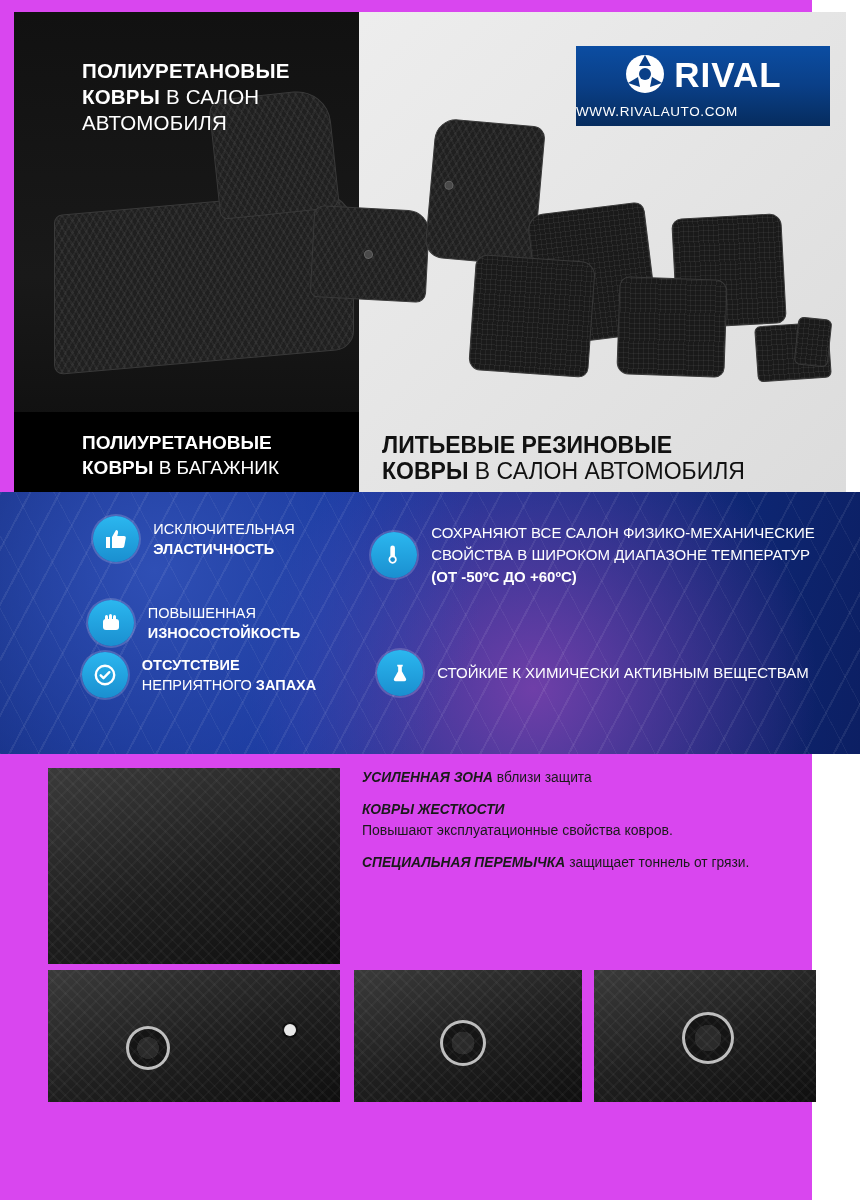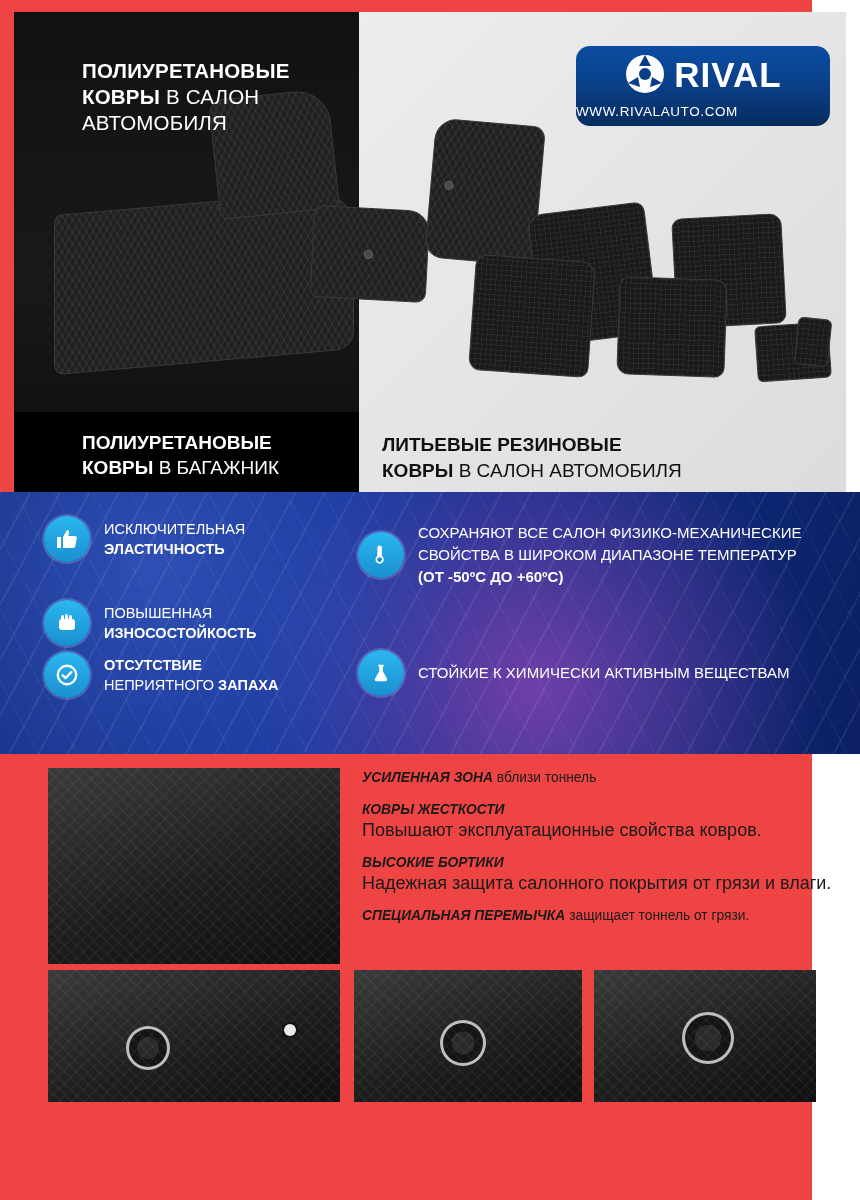--- a/index.html
+++ b/index.html
@@ -5,21 +5,21 @@
   * { box-sizing: border-box; margin: 0; padding: 0; }
   html, body {
     width: 860px; height: 1200px;
     background: #ffffff;
     font-family: "Liberation Sans", sans-serif;
     overflow: hidden;
   }
   .page {
     position: relative;
     width: 812px; height: 1200px;
-    background: #ef4444;
+    background: #d946ef;
   }
 
   
   .hero {
     position: absolute;
     left: 14px; top: 12px;
     width: 832px; height: 480px;
     background: linear-gradient(135deg,#f3f3f3 0%, #e9e9e9 45%, #dcdcdc 100%);
     overflow: hidden;
   }
@@ -40,21 +40,21 @@
   }
   .hero-title .b { font-weight: bold; }
   .hero-title .n { font-weight: normal; }
 
   
   .logo-box {
     position: absolute;
     right: 16px; top: 34px;
     width: 254px; height: 80px;
     background: linear-gradient(180deg,#0b4da2 0%,#0a3f87 50%,#062c5e 100%);
-    border-radius: 14px;
+    border-radius: 0;
     color: #fff;
   }
   .logo-row { position: absolute; left: 0; top: 4px; width: 100%; height: 48px; display: flex; align-items: center; justify-content: center; }
   .logo-mark { width: 42px; height: 42px; margin-right: 8px; position: relative; }
   .logo-word {
     font-size: 35px; font-weight: bold; letter-spacing: 1px; line-height: 1;
   }
   .logo-url {
     position: absolute; left: 0; bottom: 7px; width: 100%;
     text-align: left; font-size: 13.5px; letter-spacing: .6px;
@@ -88,21 +88,21 @@
     width: 275px;
     color: #fff;
     font-size: 19px;
     line-height: 25px;
   }
   .cap-right-text {
     position: absolute;
     left: 368px; top: 420px;
     width: 430px;
     color: #111;
-    font-size: 19px;
+    font-size: 23px;
     line-height: 26px;
   }
   .cap-left-text .b, .cap-right-text .b { font-weight: bold; }
   .cap-left-text .n, .cap-right-text .n { font-weight: normal; }
 
   
   .band {
     position: absolute;
     left: 0; top: 492px;
     width: 860px; height: 262px;
@@ -113,21 +113,21 @@
     overflow: hidden;
   }
   .band:after {
     content:"";
     position:absolute; left:0; top:0; right:0; bottom:0;
     background:
       repeating-linear-gradient(118deg, rgba(255,255,255,.07) 0 2px, rgba(255,255,255,0) 2px 26px),
       repeating-linear-gradient(62deg, rgba(255,255,255,.05) 0 1px, rgba(255,255,255,0) 1px 34px);
     pointer-events:none;
   }
-  .feat { position: absolute; display: flex; align-items: center; z-index: 2; }
+  .feat { position: absolute; display: flex; align-items: center; z-index: 2; justify-content: center; }
   .f-icon {
     width: 46px; height: 46px; border-radius: 50%;
     background: linear-gradient(180deg,#2bb7ef 0%,#1a8fd0 100%);
     flex: 0 0 46px;
     display: flex; align-items: center; justify-content: center;
     color: #fff; font-size: 23px; line-height: 1;
     box-shadow: 0 0 0 2px rgba(255,255,255,.18);
     margin-right: 14px;
   }
   .f-text { color: #fff; font-size: 14.5px; line-height: 20px; }
@@ -166,21 +166,21 @@
   .dot-small {
     position:absolute; width:12px; height:12px; border-radius:50%;
     background:#e8e8e8; box-shadow:0 0 0 2px rgba(0,0,0,.55);
   }
 
   .bullets { position: absolute; left: 362px; top: 768px; width: 470px; color:#1a1a1a; }
   .bl { margin-bottom: 13px; }
   .bl .h { font-size: 13.8px; line-height: 19px; }
   .bl .h .b { font-weight: bold; font-style: italic; }
   .bl .h .n { font-weight: normal; }
-  .bl .s { font-size: 18px; line-height: 19px; margin-top: 2px; }
+  .bl .s { font-size: 14px; line-height: 19px; margin-top: 2px; }
 
   .caps { position: absolute; left: 0; top: 1112px; width: 860px; }
 </style>
 </head>
 <body>
 
 <div class="page">
 
   <div class="hero">
     <div class="hero-dark-left"></div>
@@ -299,37 +299,31 @@
     <span class="f-text">
       <span>СТОЙКИЕ К ХИМИЧЕСКИ АКТИВНЫМ ВЕЩЕСТВАМ</span><br>
     </span>
   </div>
 
   <div class="photo photo-main"></div>
 
   <div class="bullets">
     <div class="bl">
       <div class="h">
-        <span class="b">УСИЛЕННАЯ ЗОНА</span><span class="n"> вблизи тоннель</span>
+        <span class="b">УСИЛЕННАЯ ЗОНА</span><span class="n"> вблизи защита</span>
       </div>
     </div>
     <div class="bl">
       <div class="h">
         <span class="b">КОВРЫ ЖЕСТКОСТИ</span>
       </div>
       <div class="s">Повышают эксплуатационные свойства ковров.</div>
     </div>
     <div class="bl">
       <div class="h">
-        <span class="b">ВЫСОКИЕ БОРТИКИ</span>
-      </div>
-      <div class="s">Надежная защита салонного покрытия от грязи и влаги.</div>
-    </div>
-    <div class="bl">
-      <div class="h">
         <span class="b">СПЕЦИАЛЬНАЯ ПЕРЕМЫЧКА</span><span class="n"> защищает тоннель от грязи.</span>
       </div>
     </div>
   </div>
 
   <div class="photo photo-b1">
     <span class="ring" style="left:78px;top:56px;width:44px;height:44px;"></span>
     <span class="dot-small" style="left:236px;top:54px;"></span>
   </div>
   <div class="photo photo-b2">

